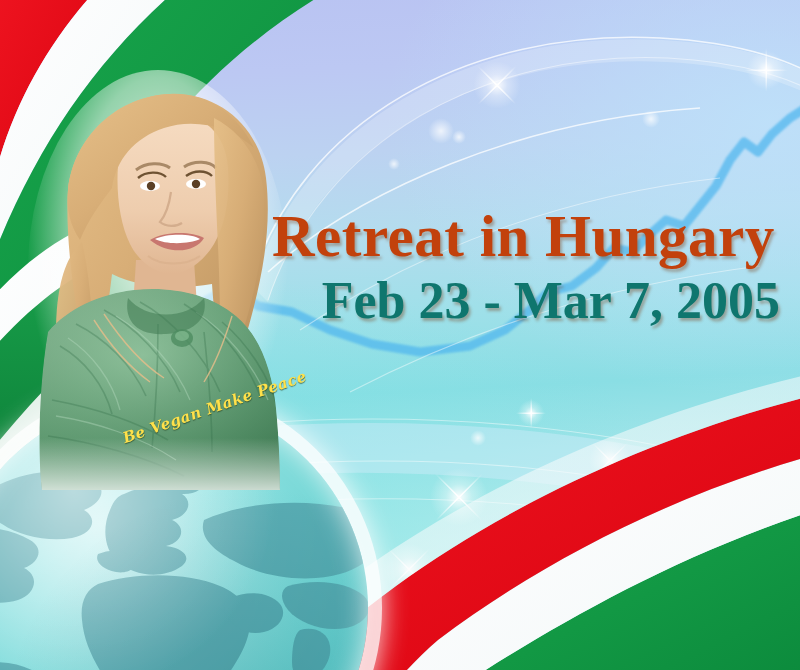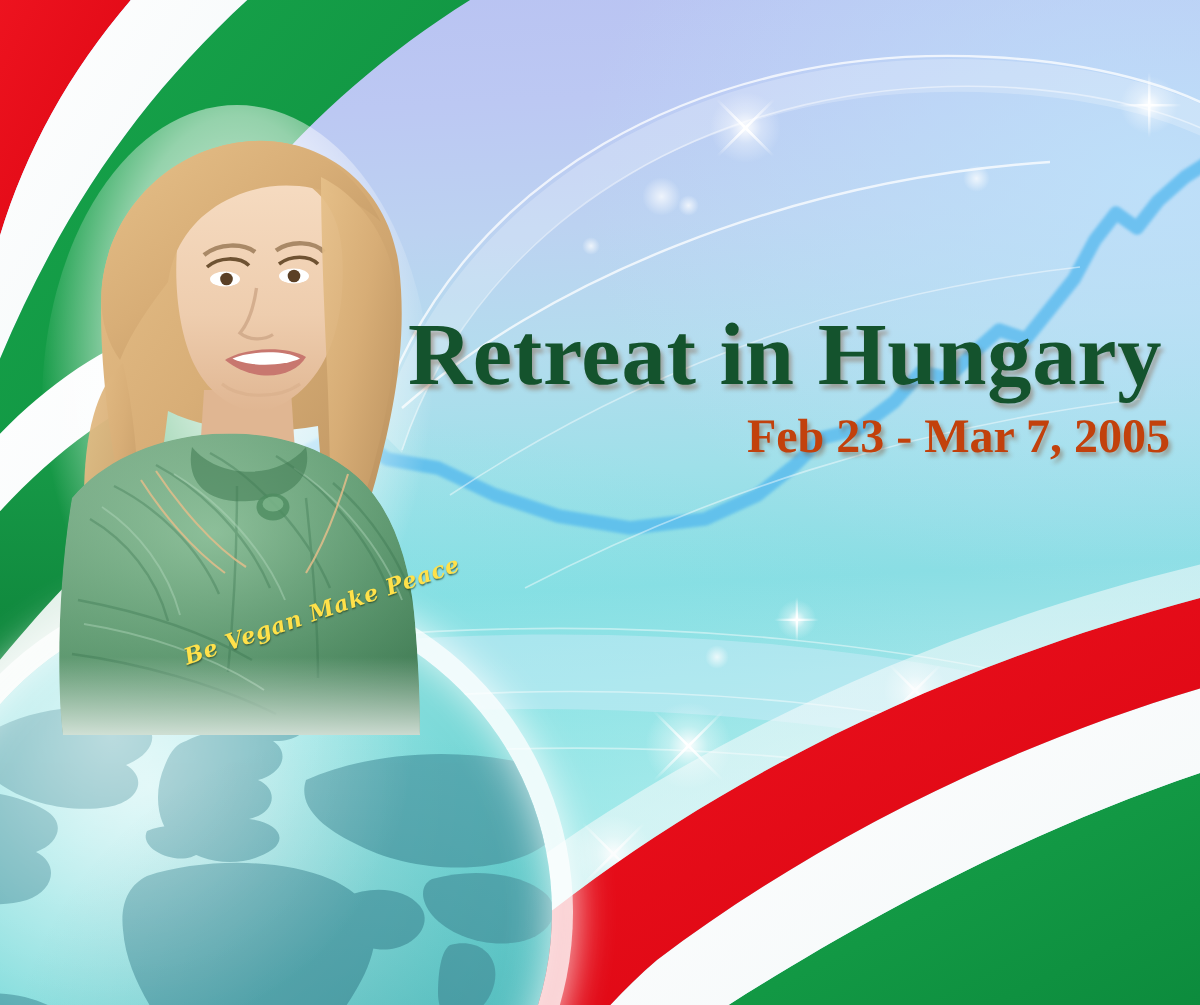--- a/index.html
+++ b/index.html
@@ -120,31 +120,31 @@
   
   .headline{
     position:absolute;left:272px;top:206px;width:520px;
     text-align:left;
   }
   .title{
     font-family:"Liberation Serif", serif;
     font-weight:700;
     font-size:59px;
     line-height:1.02;
-    color:#14532d;
+    color:#c2410c;
     letter-spacing:.5px;
     text-shadow:2px 3px 3px rgba(120,60,20,.38);
     white-space:nowrap;
   }
   .subtitle{
     font-family:"Liberation Serif", serif;
     font-weight:700;
-    font-size:32px;
+    font-size:52px;
     line-height:1.05;
-    color:#c2410c;
+    color:#0f766e;
     text-align:right;
     padding-right:12px;
     margin-top:8px;
     text-shadow:2px 3px 3px rgba(120,60,20,.38);
     white-space:nowrap;
   }
 </style>
 </head>
 <body>
 

